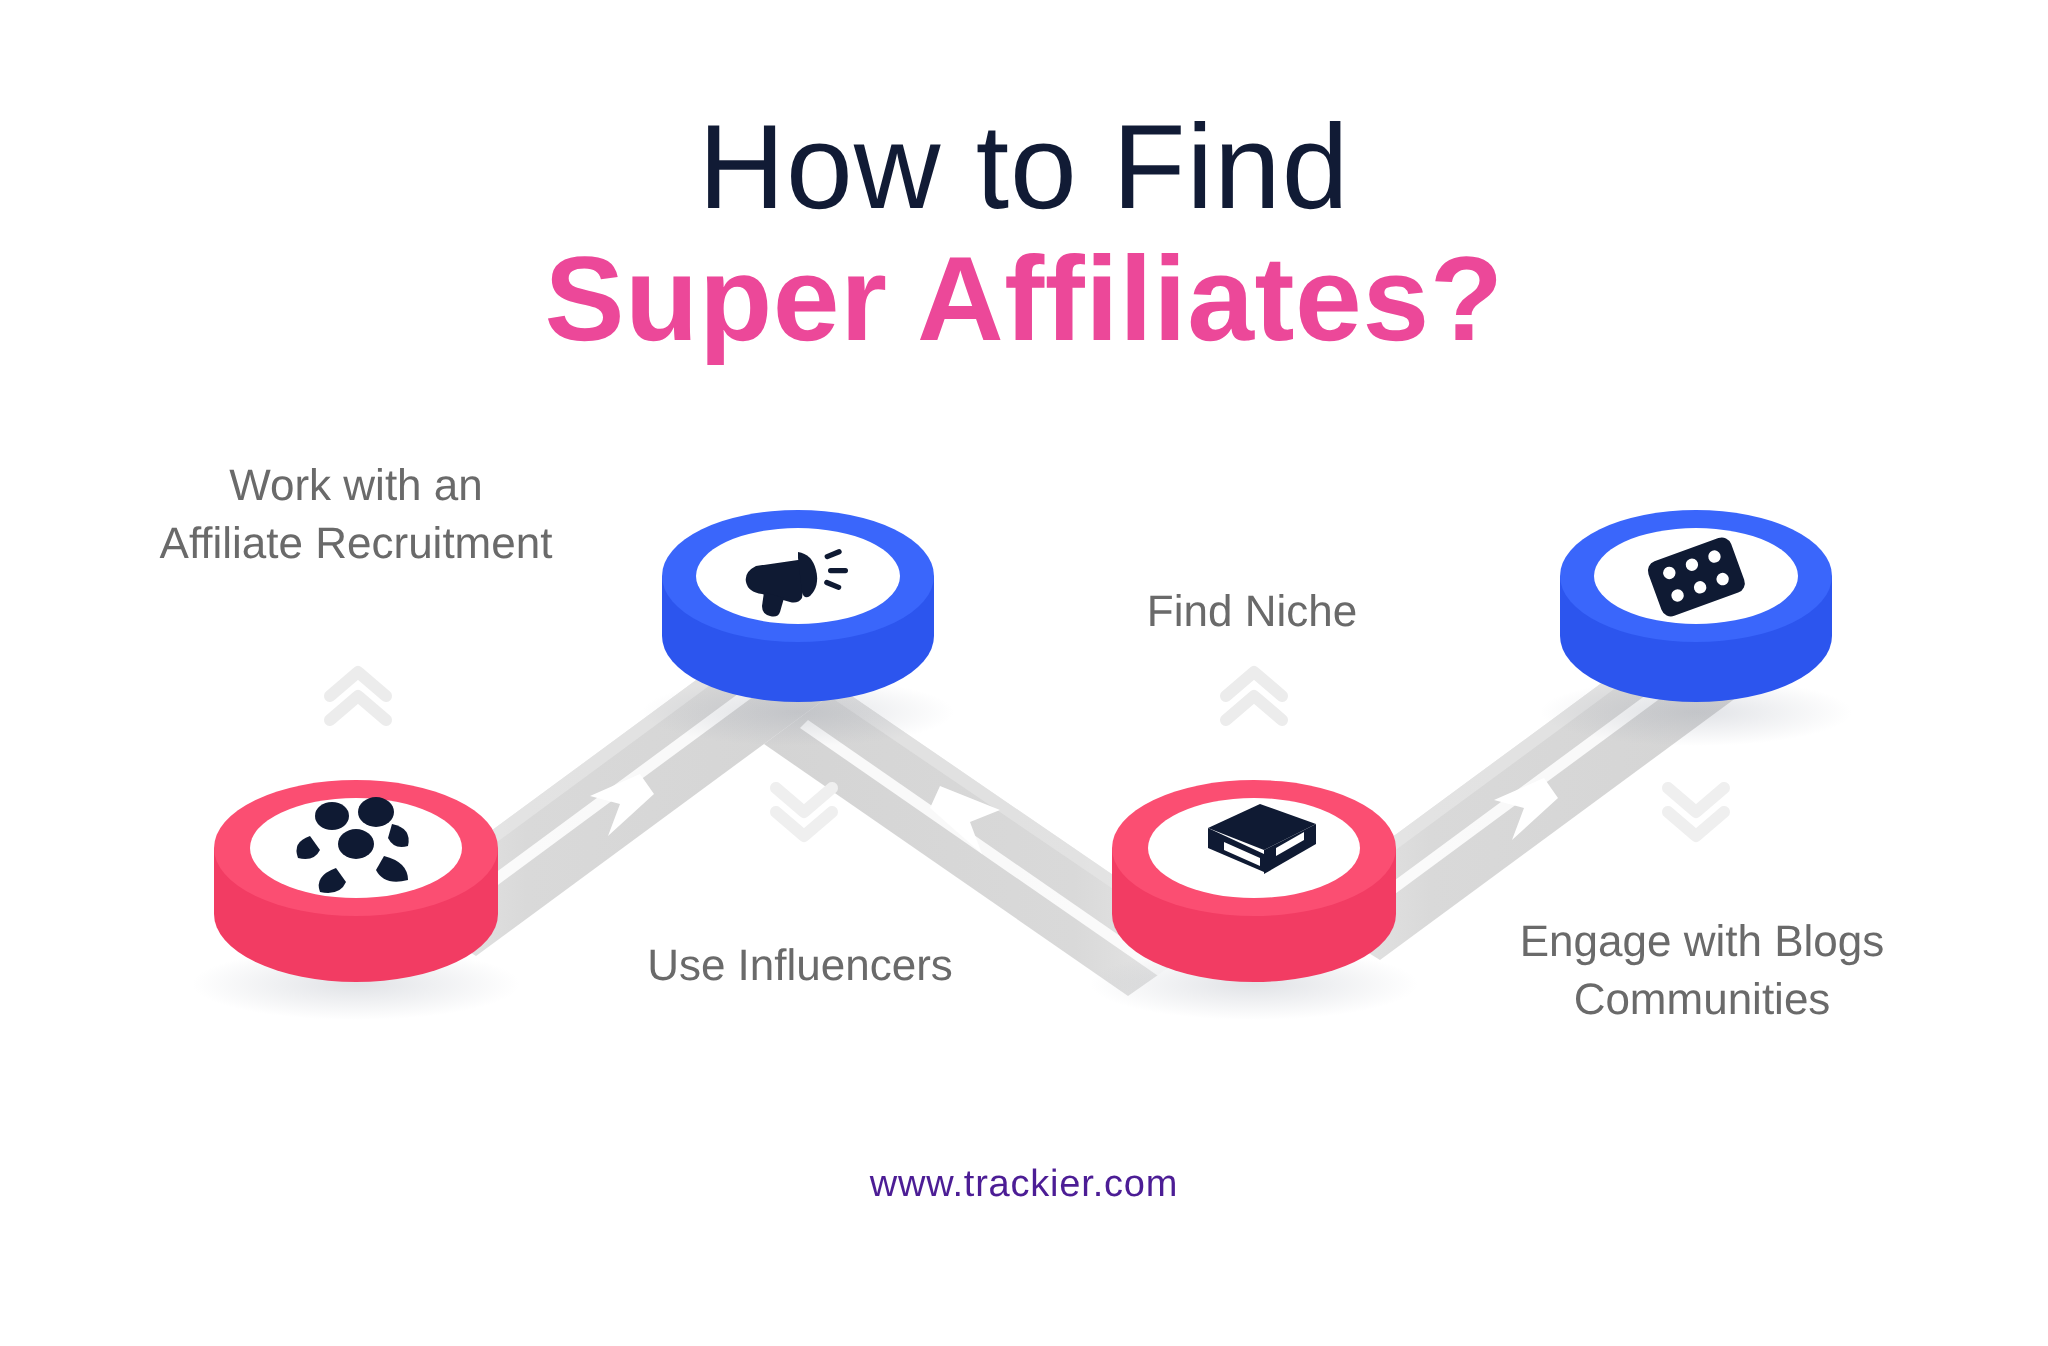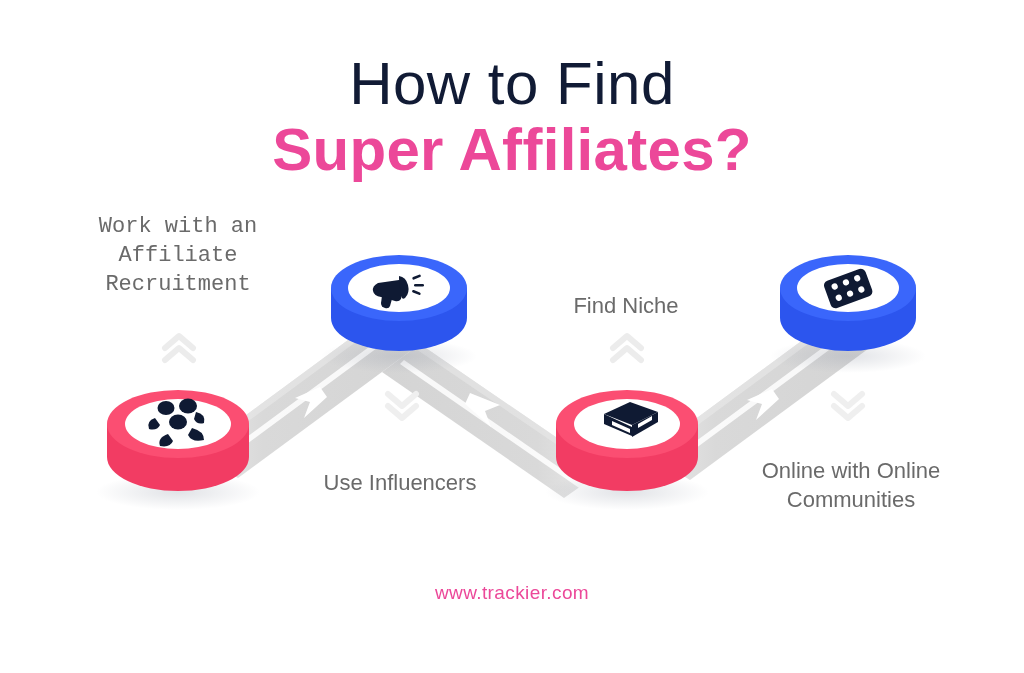--- a/index.html
+++ b/index.html
@@ -54,33 +54,33 @@
 
   
   .label {
     position: absolute;
     color: #6a6a6a;
     font-size: 22px;
     line-height: 1.32;
     text-align: center;
     font-weight: 400;
   }
-  .label-1 { left: 44px;  top: 212px; width: 268px; font-family: Liberation Mono, monospace; }
+  .label-1 { left: 44px;  top: 228px; width: 268px; }
   .label-2 { left: 295px; top: 468px; width: 210px; }
   .label-3 { left: 518px; top: 243px; width: 216px; margin-top: 48px; }
   .label-4 { left: 718px; top: 456px; width: 266px; }
 
   
   .footer {
     position: absolute;
     left: 0;
     top: 582px;
     width: 1024px;
     text-align: center;
-    color: #ec4899;
+    color: #4c1d95;
     font-size: 19px;
     letter-spacing: 0.4px;
   }
 </style>
 </head>
 <body>
 
 <div class="canvas">
 
   <div class="title-block">
@@ -233,19 +233,19 @@
 
   <div class="label label-2">
     <div>Use Influencers</div>
   </div>
 
   <div class="label label-3">
     <div>Find Niche</div>
   </div>
 
   <div class="label label-4">
-    <div>Online with Online</div>
+    <div>Engage with Blogs</div>
     <div>Communities</div>
   </div>
 
   <div class="footer">www.trackier.com</div>
 
 </div>
 
 </body></html>

